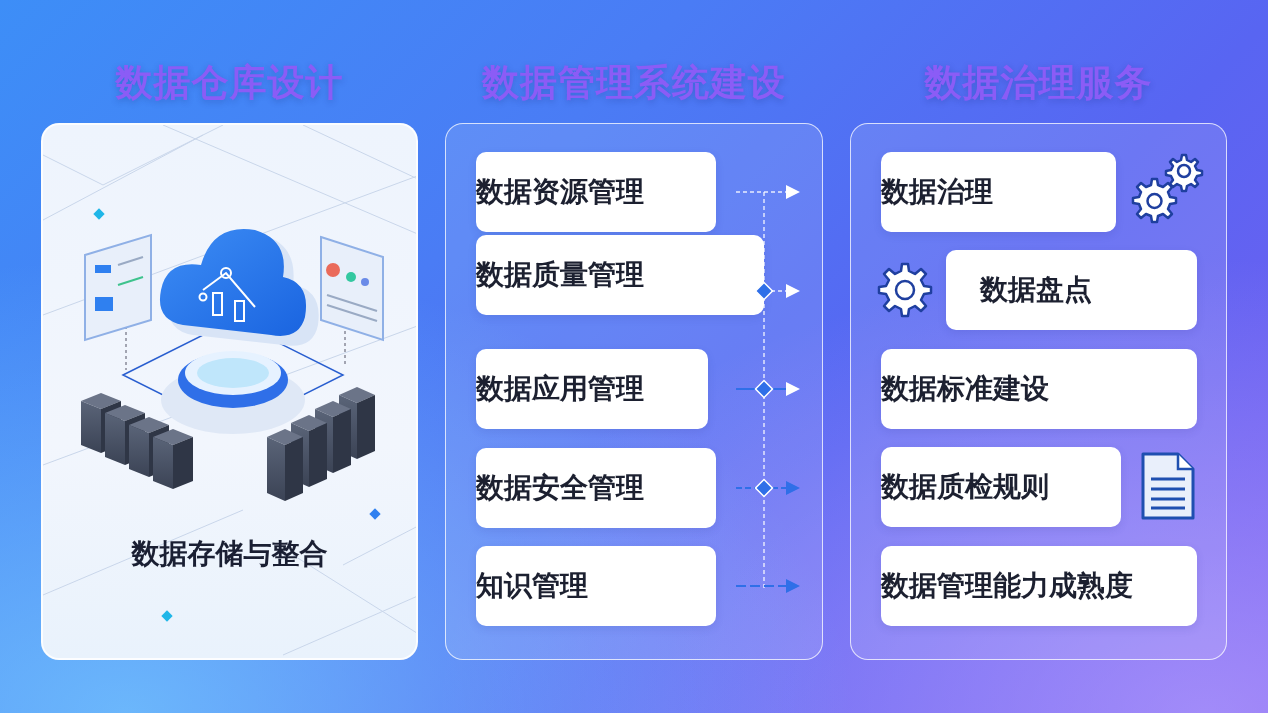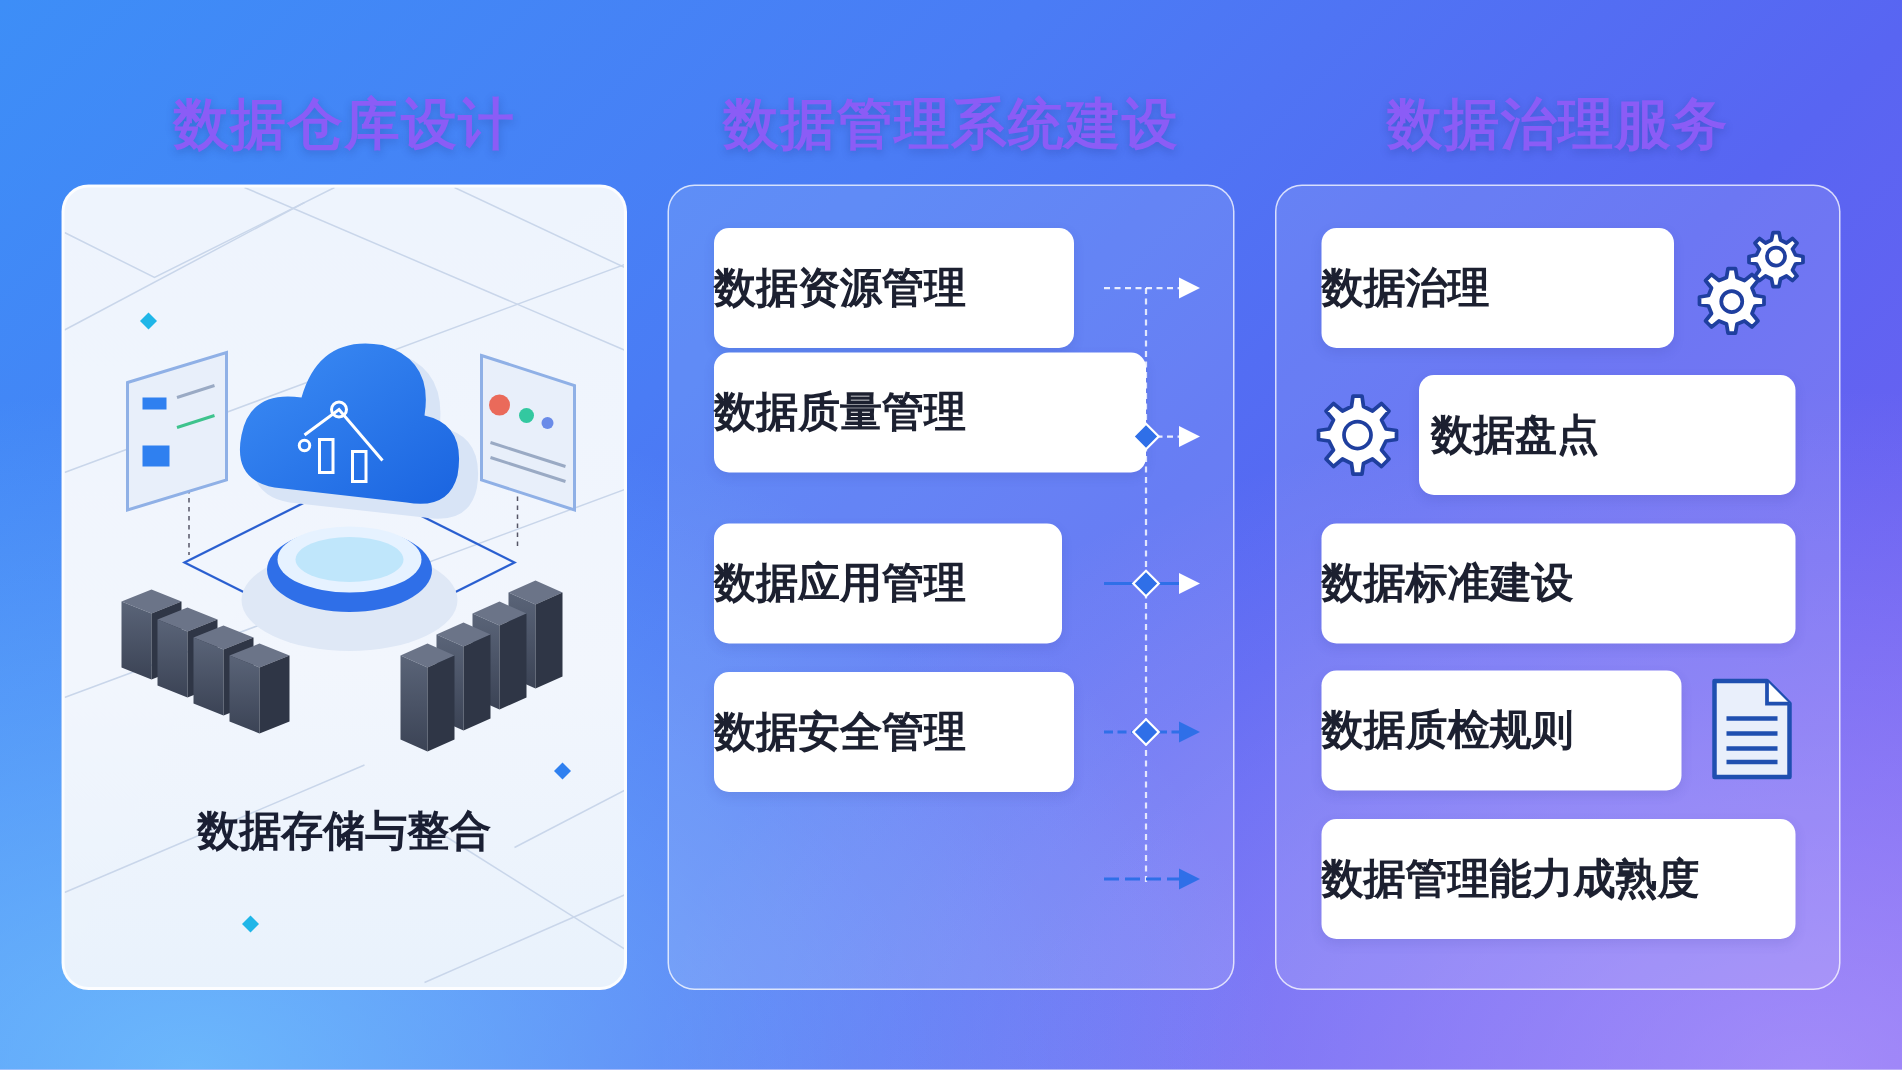--- a/index.html
+++ b/index.html
@@ -147,20 +147,21 @@
     </g>
   </svg>
   <div class="caption">数据存储与整合</div>
 </div>
 
 <div class="panel panel-2">
   <div class="card" style="left:30px;top:28px;width:240px;">数据资源管理</div>
   <div class="card" style="left:30px;top:111px;width:288px;">数据质量管理</div>
   <div class="card" style="left:30px;top:225px;width:232px;text-align:right;">数据应用管理</div>
   <div class="card" style="left:30px;top:324px;width:240px;">数据安全管理</div>
+  <div class="card" style="left:30px;top:422px;width:240px;">知识管理</div>
 
   <svg width="100" height="537" viewBox="0 0 100 537" style="position:absolute;left:280px;top:0;">
     <line x1="38" y1="68" x2="38" y2="464" stroke="rgba(255,255,255,0.8)" stroke-width="1.5" stroke-dasharray="4 3"></line>
 
     <line x1="10" y1="68" x2="60" y2="68" stroke="rgba(255,255,255,0.85)" stroke-width="1.5" stroke-dasharray="4 3"></line>
     <path d="M60 61 L74 68 L60 75 Z" fill="#fff"></path>
 
     <line x1="10" y1="167" x2="60" y2="167" stroke="rgba(255,255,255,0.85)" stroke-width="1.5" stroke-dasharray="4 3"></line>
     <rect x="32" y="161" width="12" height="12" fill="#2f6fe8" stroke="#fff" stroke-width="1.5" transform="rotate(45 38 167)"></rect>
     <path d="M60 160 L74 167 L60 174 Z" fill="#fff"></path>
@@ -173,21 +174,21 @@
     <rect x="32" y="358" width="12" height="12" fill="#2f6fe8" stroke="#fff" stroke-width="1.5" transform="rotate(45 38 364)"></rect>
     <path d="M60 357 L74 364 L60 371 Z" fill="#2f6fe8"></path>
 
     <line x1="10" y1="462" x2="60" y2="462" stroke="#2f6fe8" stroke-width="2" stroke-dasharray="10 4"></line>
     <path d="M60 455 L74 462 L60 469 Z" fill="#2f6fe8"></path>
   </svg>
 </div>
 
 <div class="panel panel-3">
   <div class="card" style="left:30px;top:28px;width:235px;">数据治理</div>
-  <div class="card" style="left:95px;top:126px;width:251px;padding-left:8px;">数据盘点</div>
+  <div class="card" style="left:95px;top:126px;width:251px;padding-left:34px;">数据盘点</div>
   <div class="card" style="left:30px;top:225px;width:316px;">数据标准建设</div>
   <div class="card" style="left:30px;top:323px;width:240px;">数据质检规则</div>
   <div class="card" style="left:30px;top:422px;width:316px;">数据管理能力成熟度</div>
 
   <svg width="80" height="80" viewBox="0 0 80 80" style="position:absolute;left:275px;top:25px;">
     <g fill="#fff" stroke="#1f3f9f" stroke-width="2.5" stroke-linejoin="round">
       <path d="M56 6 l4 0 1 5 4 2 4-3 3 3-3 4 2 4 5 1 0 4-5 1-2 4 3 4-3 3-4-3-4 2-1 5-4 0-1-5-4-2-4 3-3-3 3-4-2-4-5-1 0-4 5-1 2-4-3-4 3-3 4 3 4-2z"></path>
       <circle cx="58" cy="22" r="6"></circle>
       <path d="M26 30 l5 0 1 6 5 2 5-4 4 4-4 5 2 5 6 1 0 5-6 1-2 5 4 5-4 4-5-4-5 2-1 6-5 0-1-6-5-2-5 4-4-4 4-5-2-5-6-1 0-5 6-1 2-5-4-5 4-4 5 4 5-2z"></path>
       <circle cx="28.5" cy="52" r="7"></circle>

